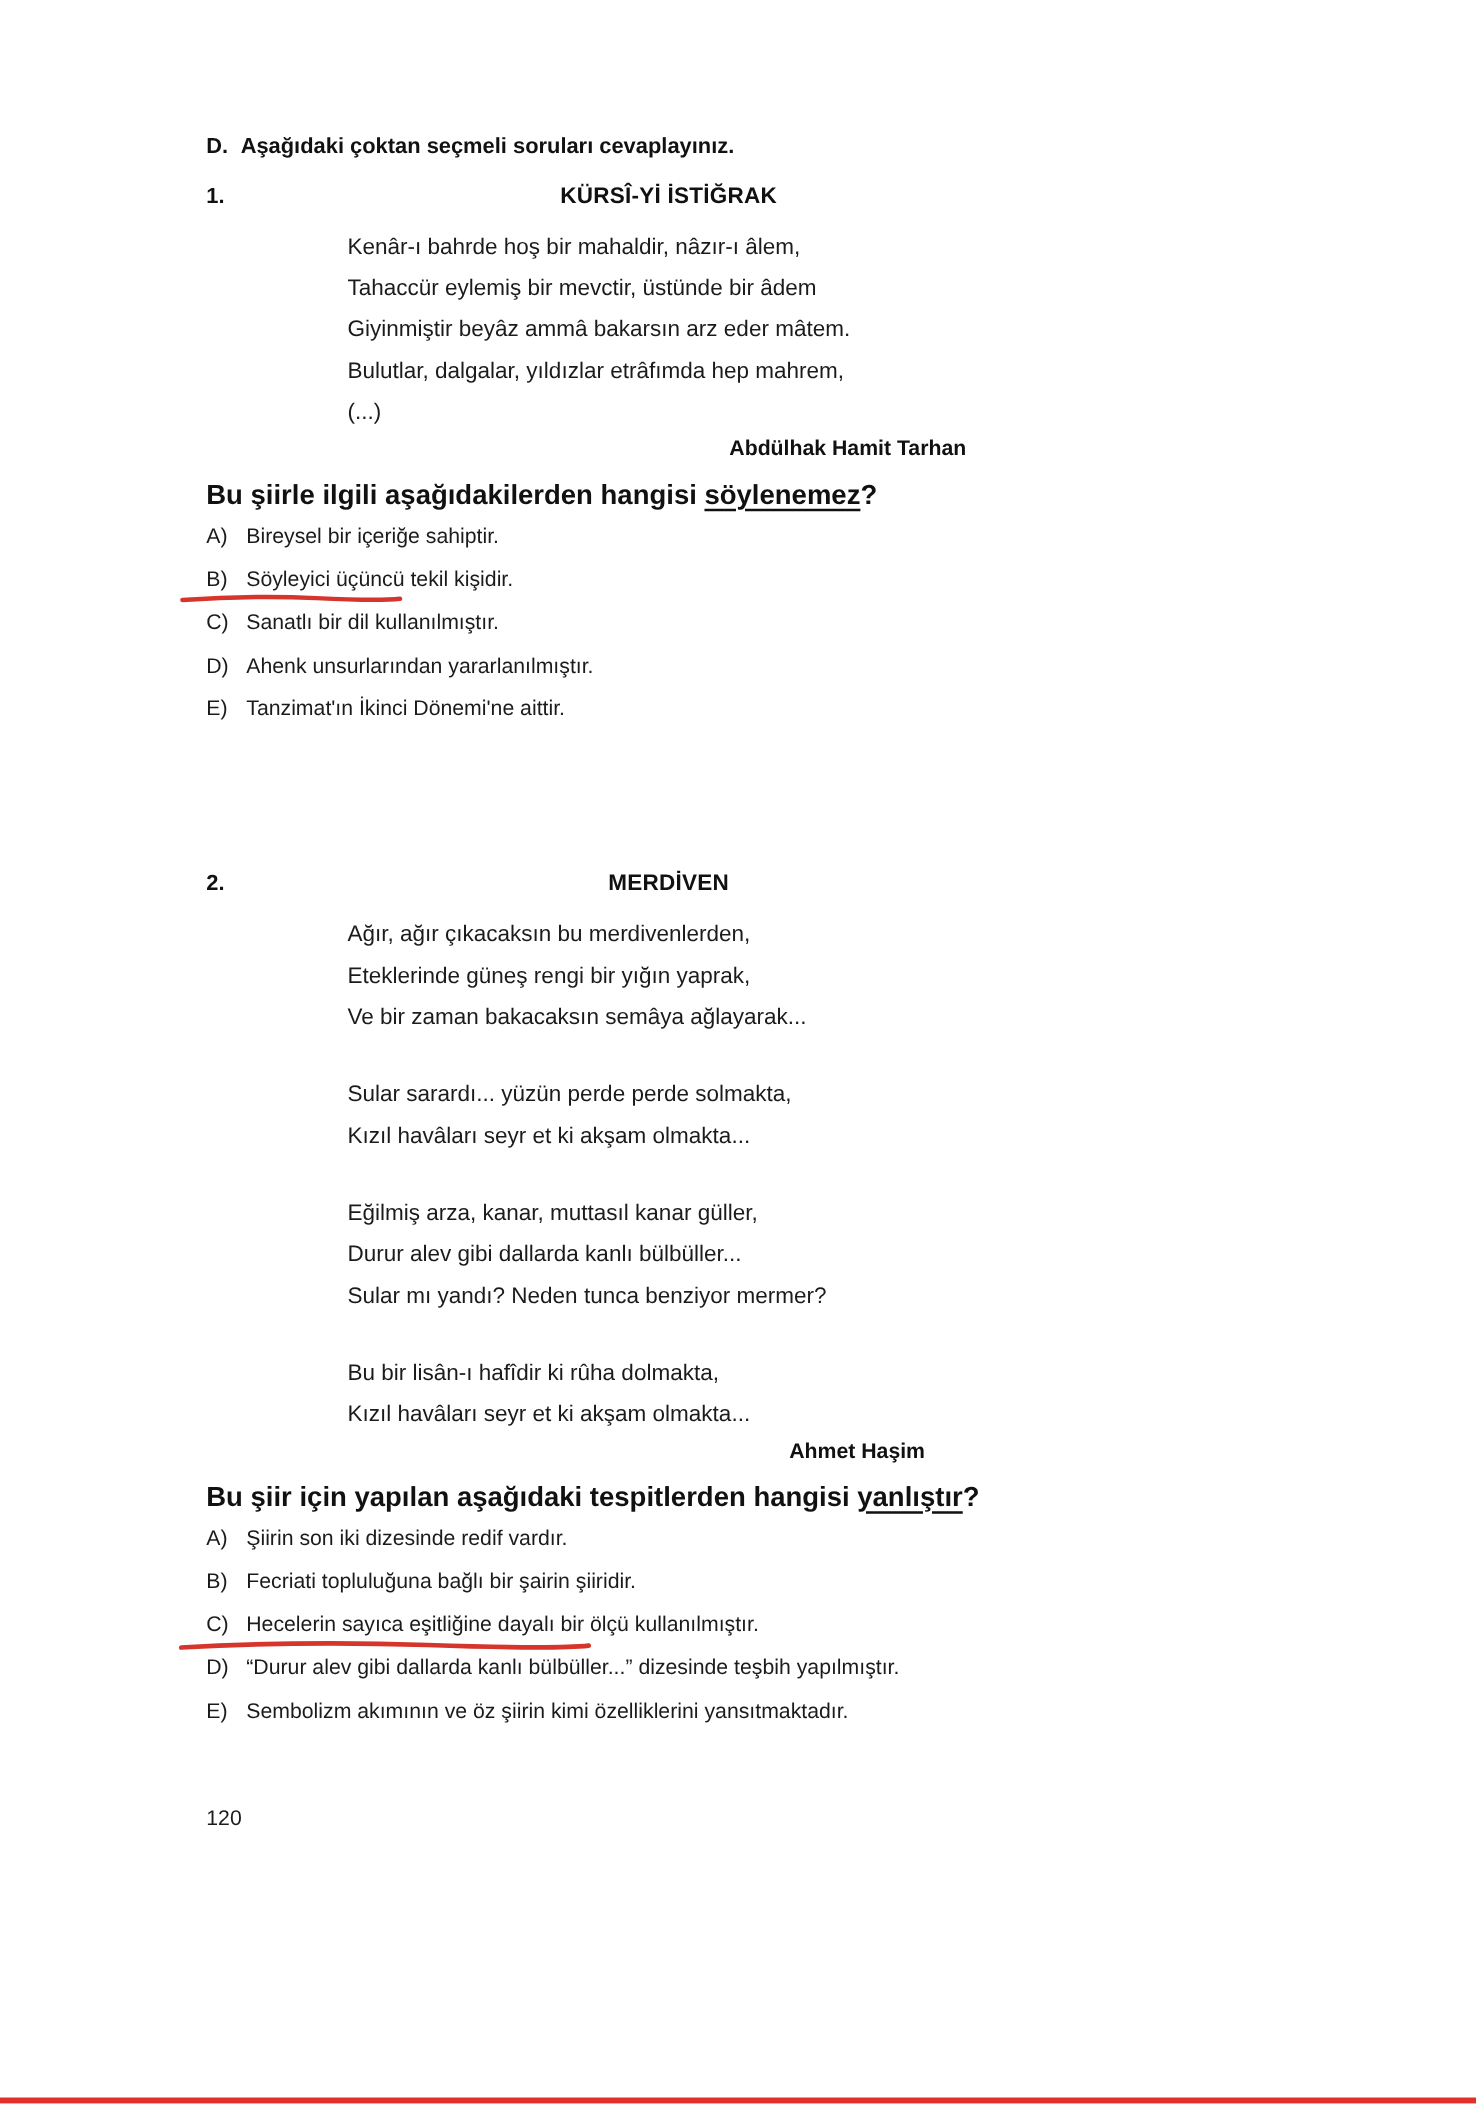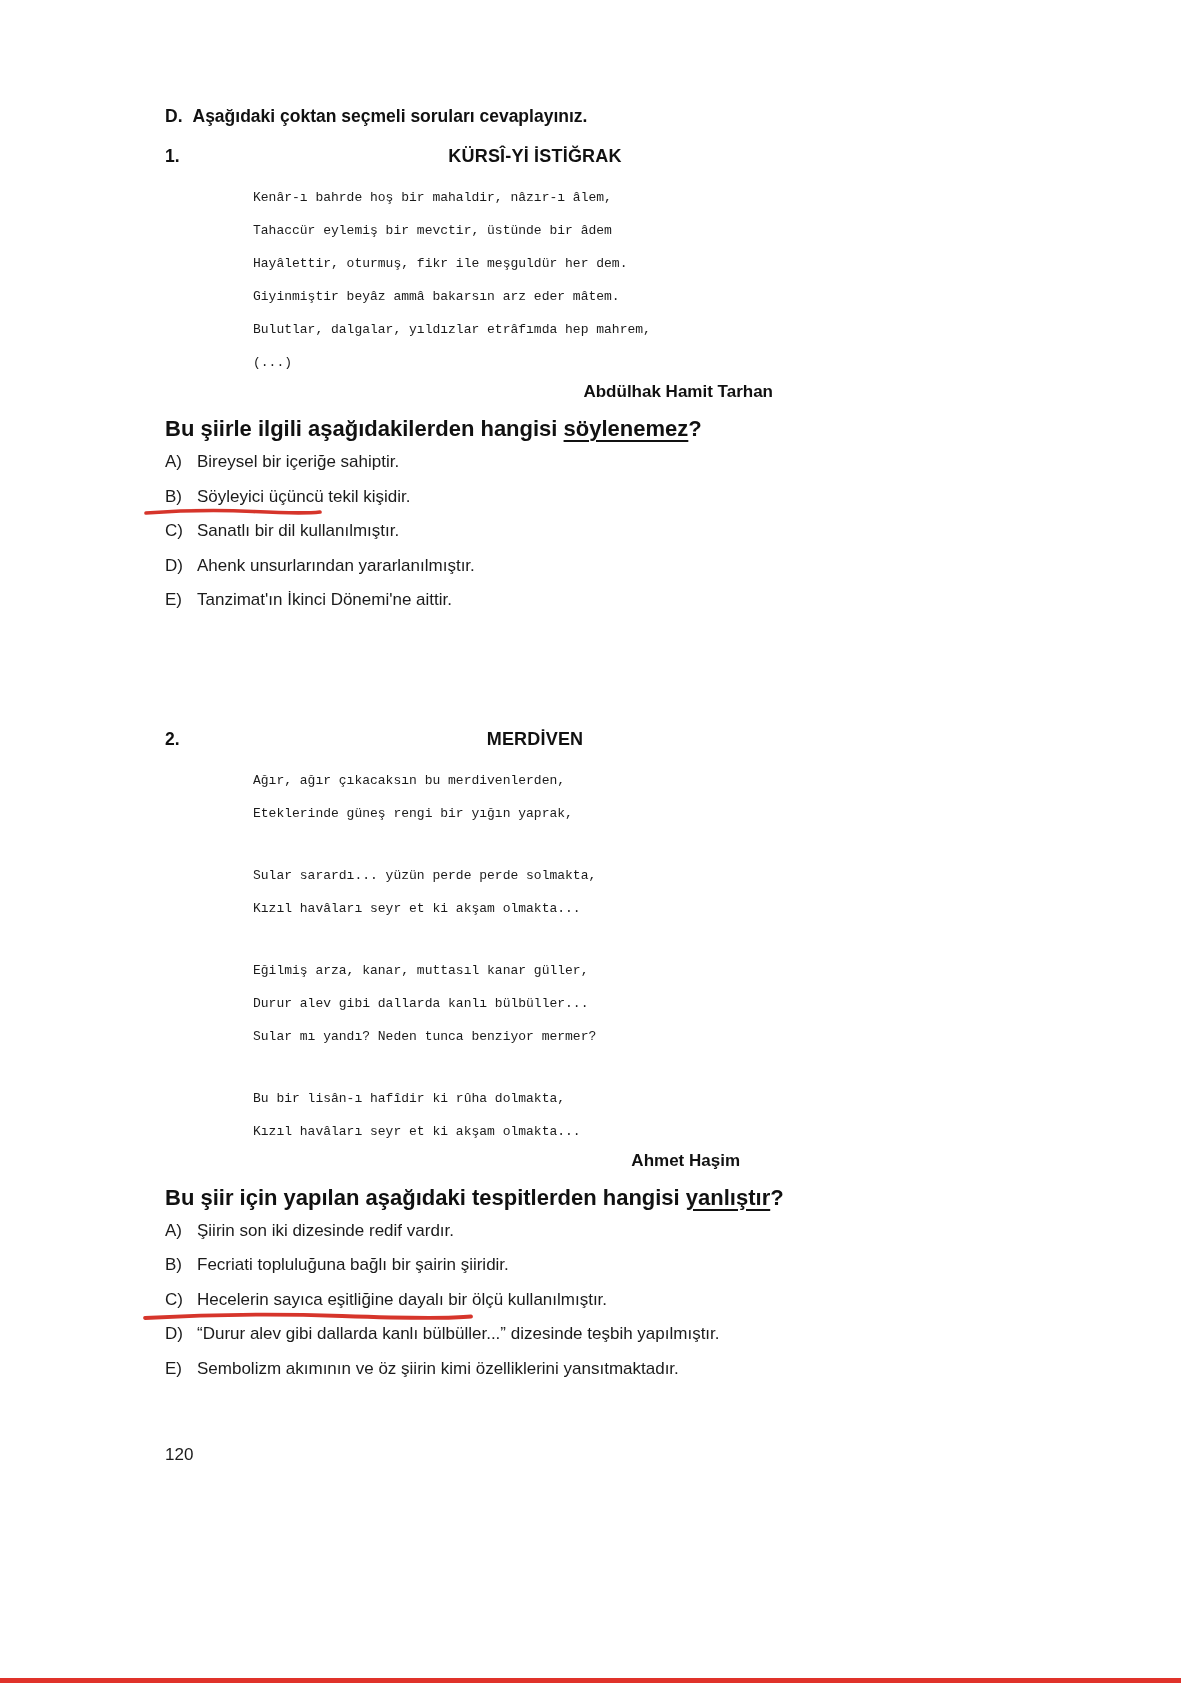--- a/index.html
+++ b/index.html
@@ -47,23 +47,22 @@
     width:740px;
     text-align:center;
     font-weight:bold;
     font-size:18px;
     line-height:22px;
     color:#111;
     letter-spacing:0.2px;
   }
   .poem {
     margin-top:14px;
-    margin-left:88px;
-    font-size:13px;
-    font-family:Liberation Mono, monospace;
+    margin-left:113px;
+    font-size:18px;
   }
   .stanza { margin-bottom:0; }
   .stanza + .stanza { margin-top:29px; }
   .poem-line {
     display:block;
     line-height:33px;
     white-space:nowrap;
   }
   .poem-author {
     font-weight:bold;
@@ -135,21 +134,20 @@
     <div class="question">
       <div class="q-head">
         <span class="q-number">1.</span>
         <div class="q-title-wrap">KÜRSÎ-Yİ İSTİĞRAK</div>
       </div>
 
       <div class="poem">
         <div class="stanza">
           <span class="poem-line">Kenâr-ı bahrde hoş bir mahaldir, nâzır-ı âlem,</span>
           <span class="poem-line">Tahaccür eylemiş bir mevctir, üstünde bir âdem</span>
-          <span class="poem-line">Hayâlettir, oturmuş, fikr ile meşguldür her dem.</span>
           <span class="poem-line">Giyinmiştir beyâz ammâ bakarsın arz eder mâtem.</span>
           <span class="poem-line">Bulutlar, dalgalar, yıldızlar etrâfımda hep mahrem,</span>
           <span class="poem-line">(...)</span>
         </div>
       </div>
 
       <div class="poem-author author-w1">Abdülhak Hamit Tarhan</div>
 
       <div class="stem">
         <span>Bu şiirle ilgili aşağıdakilerden hangisi </span><span class="u">söylenemez</span><span>?</span>
@@ -187,20 +185,21 @@
     <div class="question">
       <div class="q-head">
         <span class="q-number">2.</span>
         <div class="q-title-wrap">MERDİVEN</div>
       </div>
 
       <div class="poem">
         <div class="stanza">
           <span class="poem-line">Ağır, ağır çıkacaksın bu merdivenlerden,</span>
           <span class="poem-line">Eteklerinde güneş rengi bir yığın yaprak,</span>
+          <span class="poem-line">Ve bir zaman bakacaksın semâya ağlayarak...</span>
         </div>
         <div class="stanza">
           <span class="poem-line">Sular sarardı... yüzün perde perde solmakta,</span>
           <span class="poem-line">Kızıl havâları seyr et ki akşam olmakta...</span>
         </div>
         <div class="stanza">
           <span class="poem-line">Eğilmiş arza, kanar, muttasıl kanar güller,</span>
           <span class="poem-line">Durur alev gibi dallarda kanlı bülbüller...</span>
           <span class="poem-line">Sular mı yandı? Neden tunca benziyor mermer?</span>
         </div>

